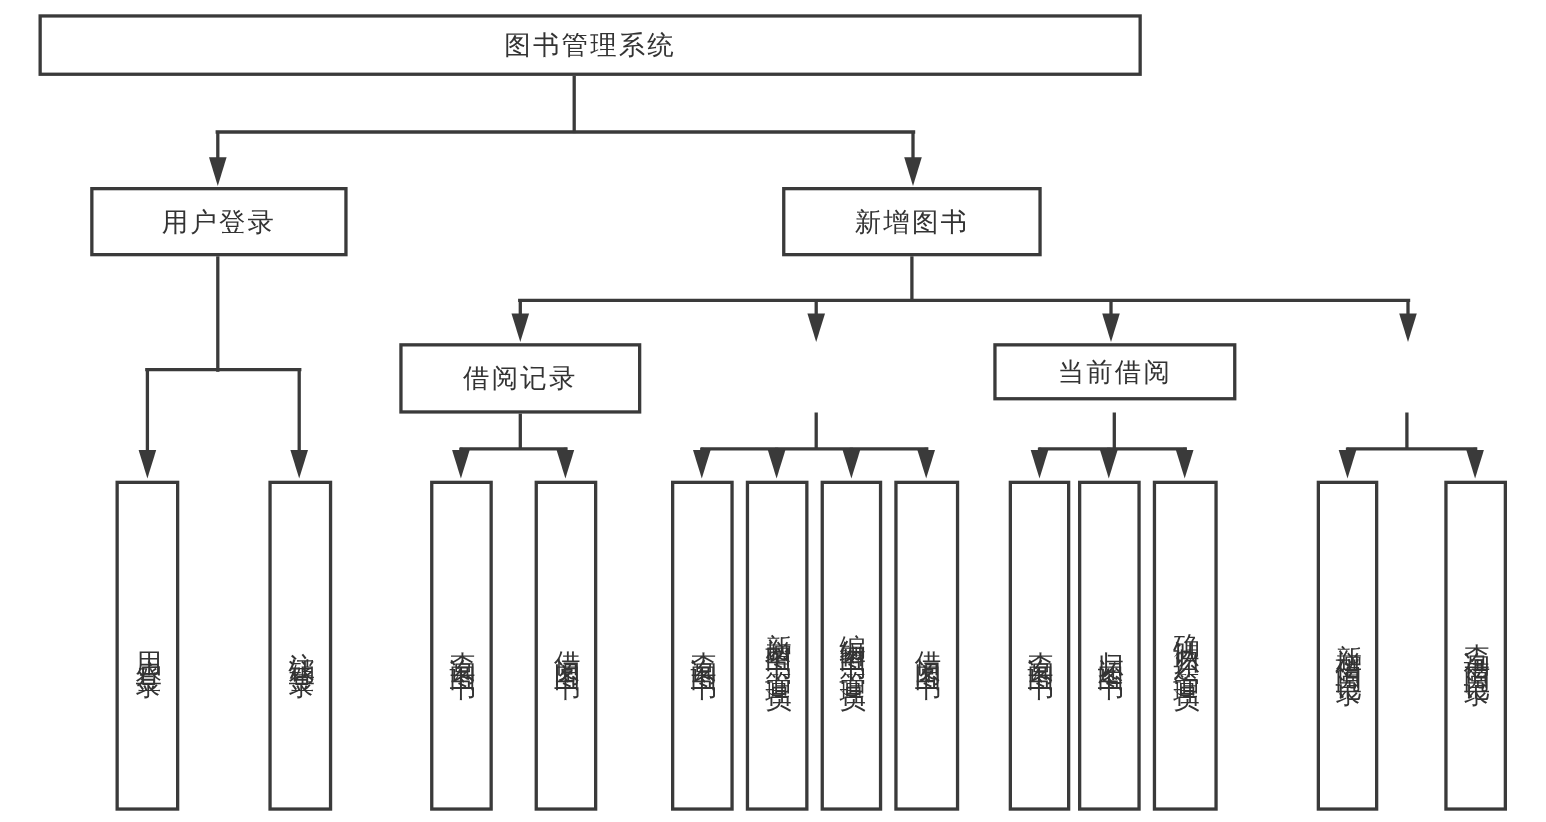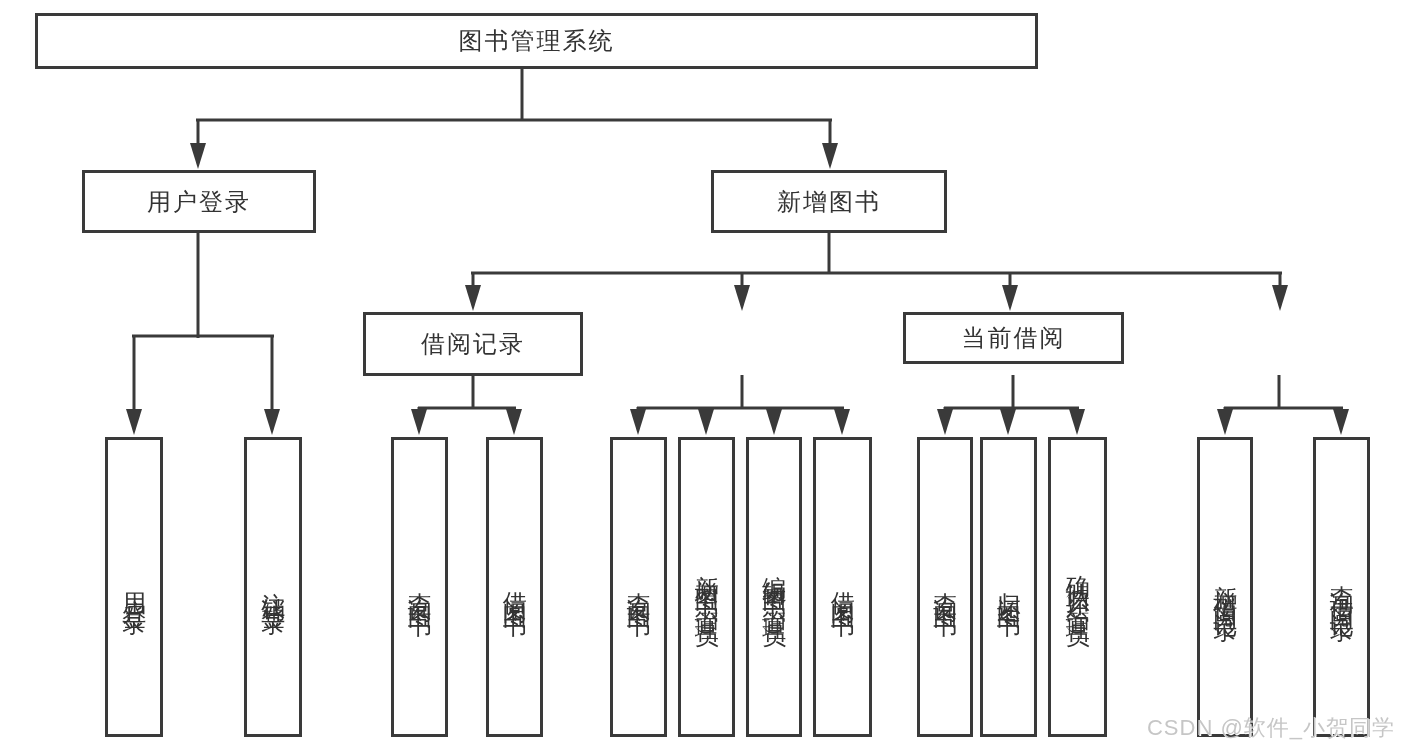--- a/index.html
+++ b/index.html
@@ -154,15 +154,14 @@
     <span class="vtext">确认归还（管理员）</span>
   </div>
 
   <div class="box leaf" style="left:1197px; top:437px; width:56px; height:300px;">
     <span class="vtext">新增借阅记录</span>
   </div>
   <div class="box leaf" style="left:1313px; top:437px; width:57px; height:300px;">
     <span class="vtext">查询借阅记录</span>
   </div>
 
-  <div class="watermark">CSDN @软件_小贺同学</div>
 
 </div>
 
 </body></html>

